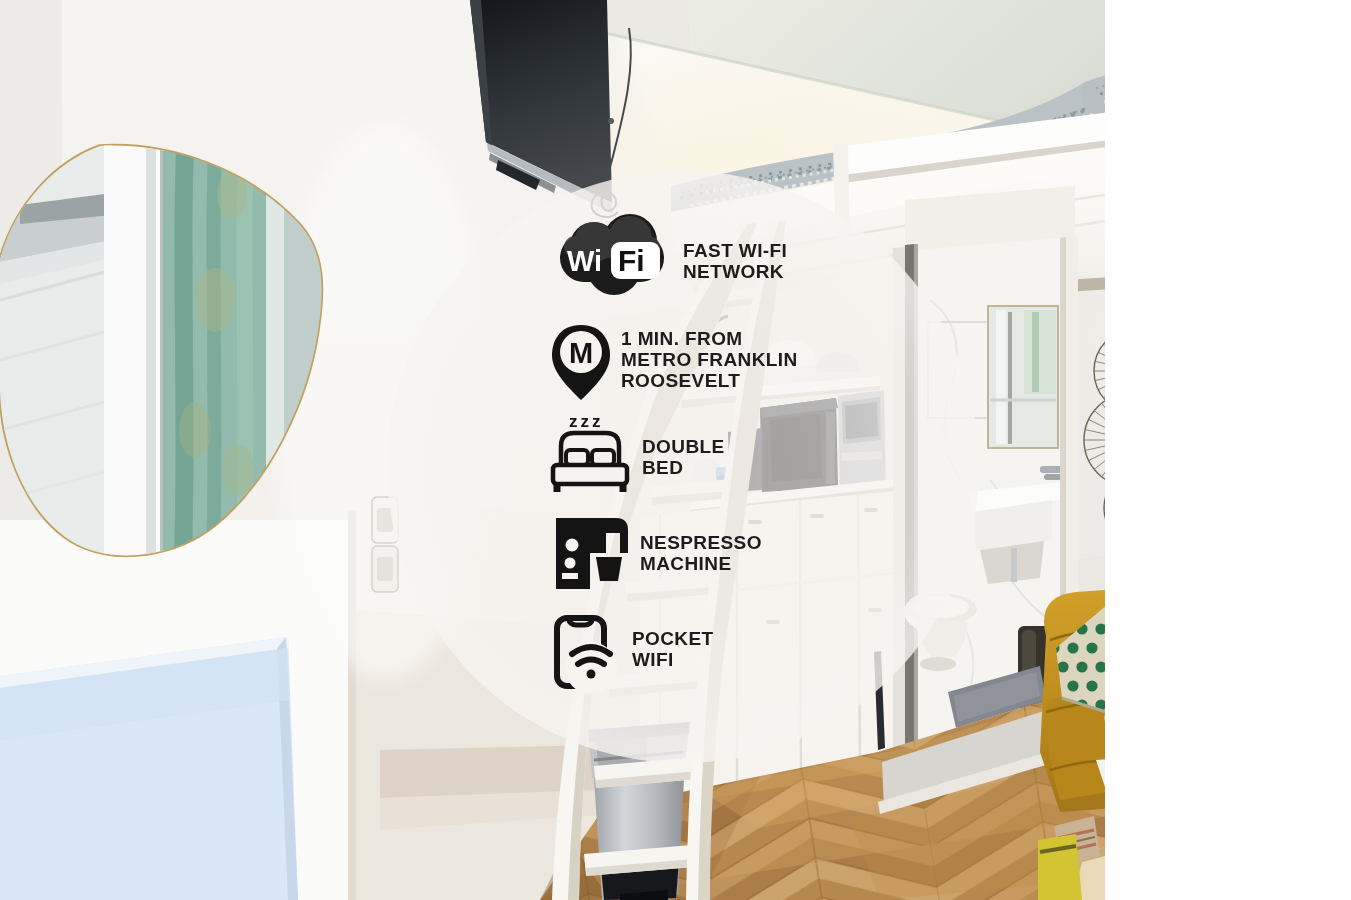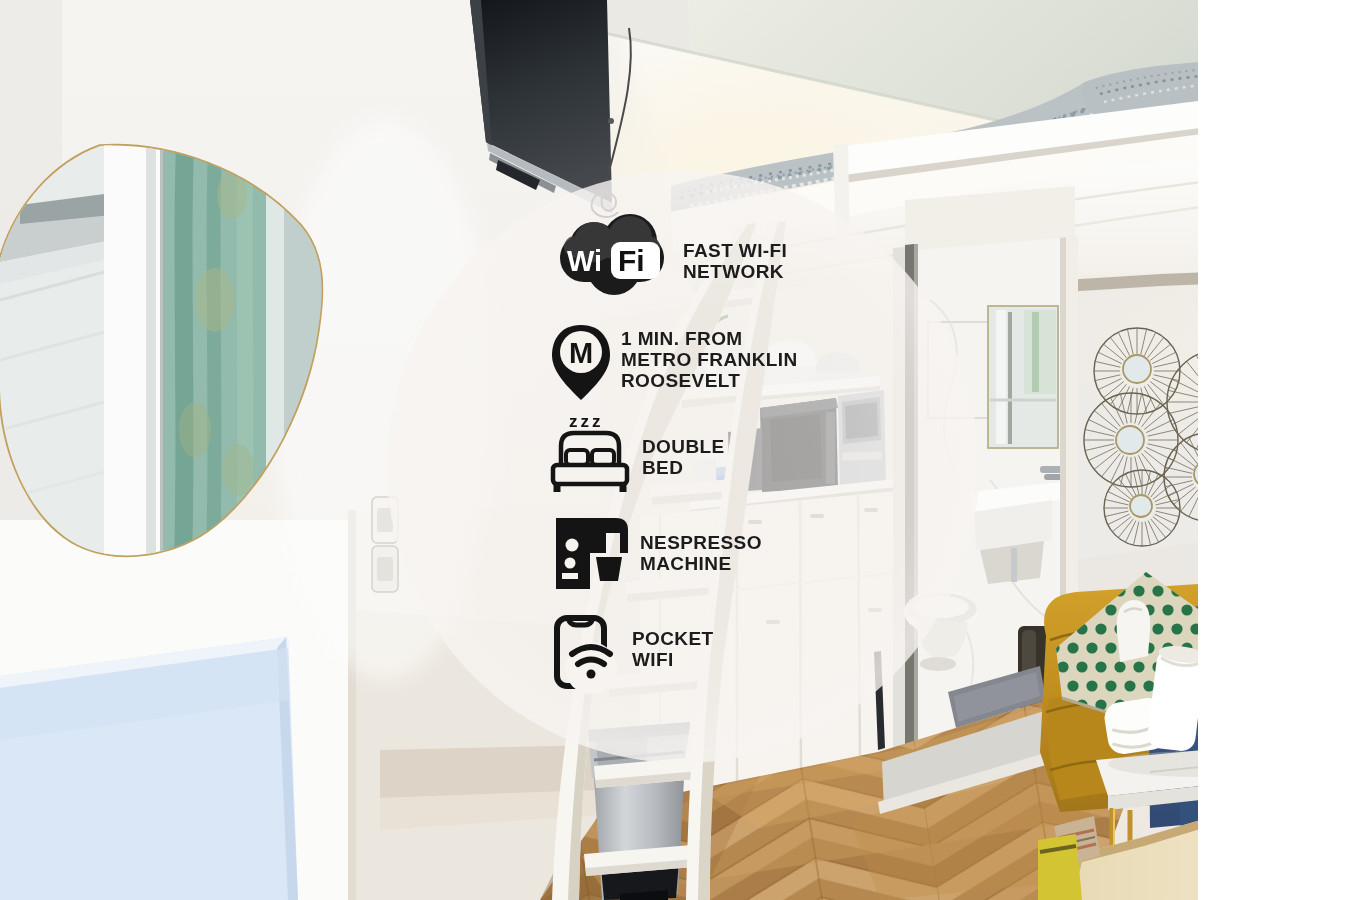--- a/index.html
+++ b/index.html
@@ -1,16 +1,16 @@
 <!DOCTYPE html>
 <html><head>
 <meta charset="utf-8">
 <style>
 html,body{margin:0;padding:0;background:#fff;}
-#stage{position:relative;width:1198px;height:900px;overflow:hidden;font-family:"Liberation Sans",sans-serif;}
+#stage{position:relative;width:1105px;height:900px;overflow:hidden;font-family:"Liberation Sans",sans-serif;}
 svg{display:block;}
 </style>
 </head>
 <body>
 <div id="stage">
 <svg width="1351" height="900" viewBox="0 0 1351 900" xmlns="http://www.w3.org/2000/svg">
 <defs>
 <linearGradient id="gWallL" x1="0" y1="0" x2="0" y2="1">
  <stop offset="0" stop-color="#f5f4f1"></stop>
           <stop offset="0.6" stop-color="#f3f0ec"></stop>

